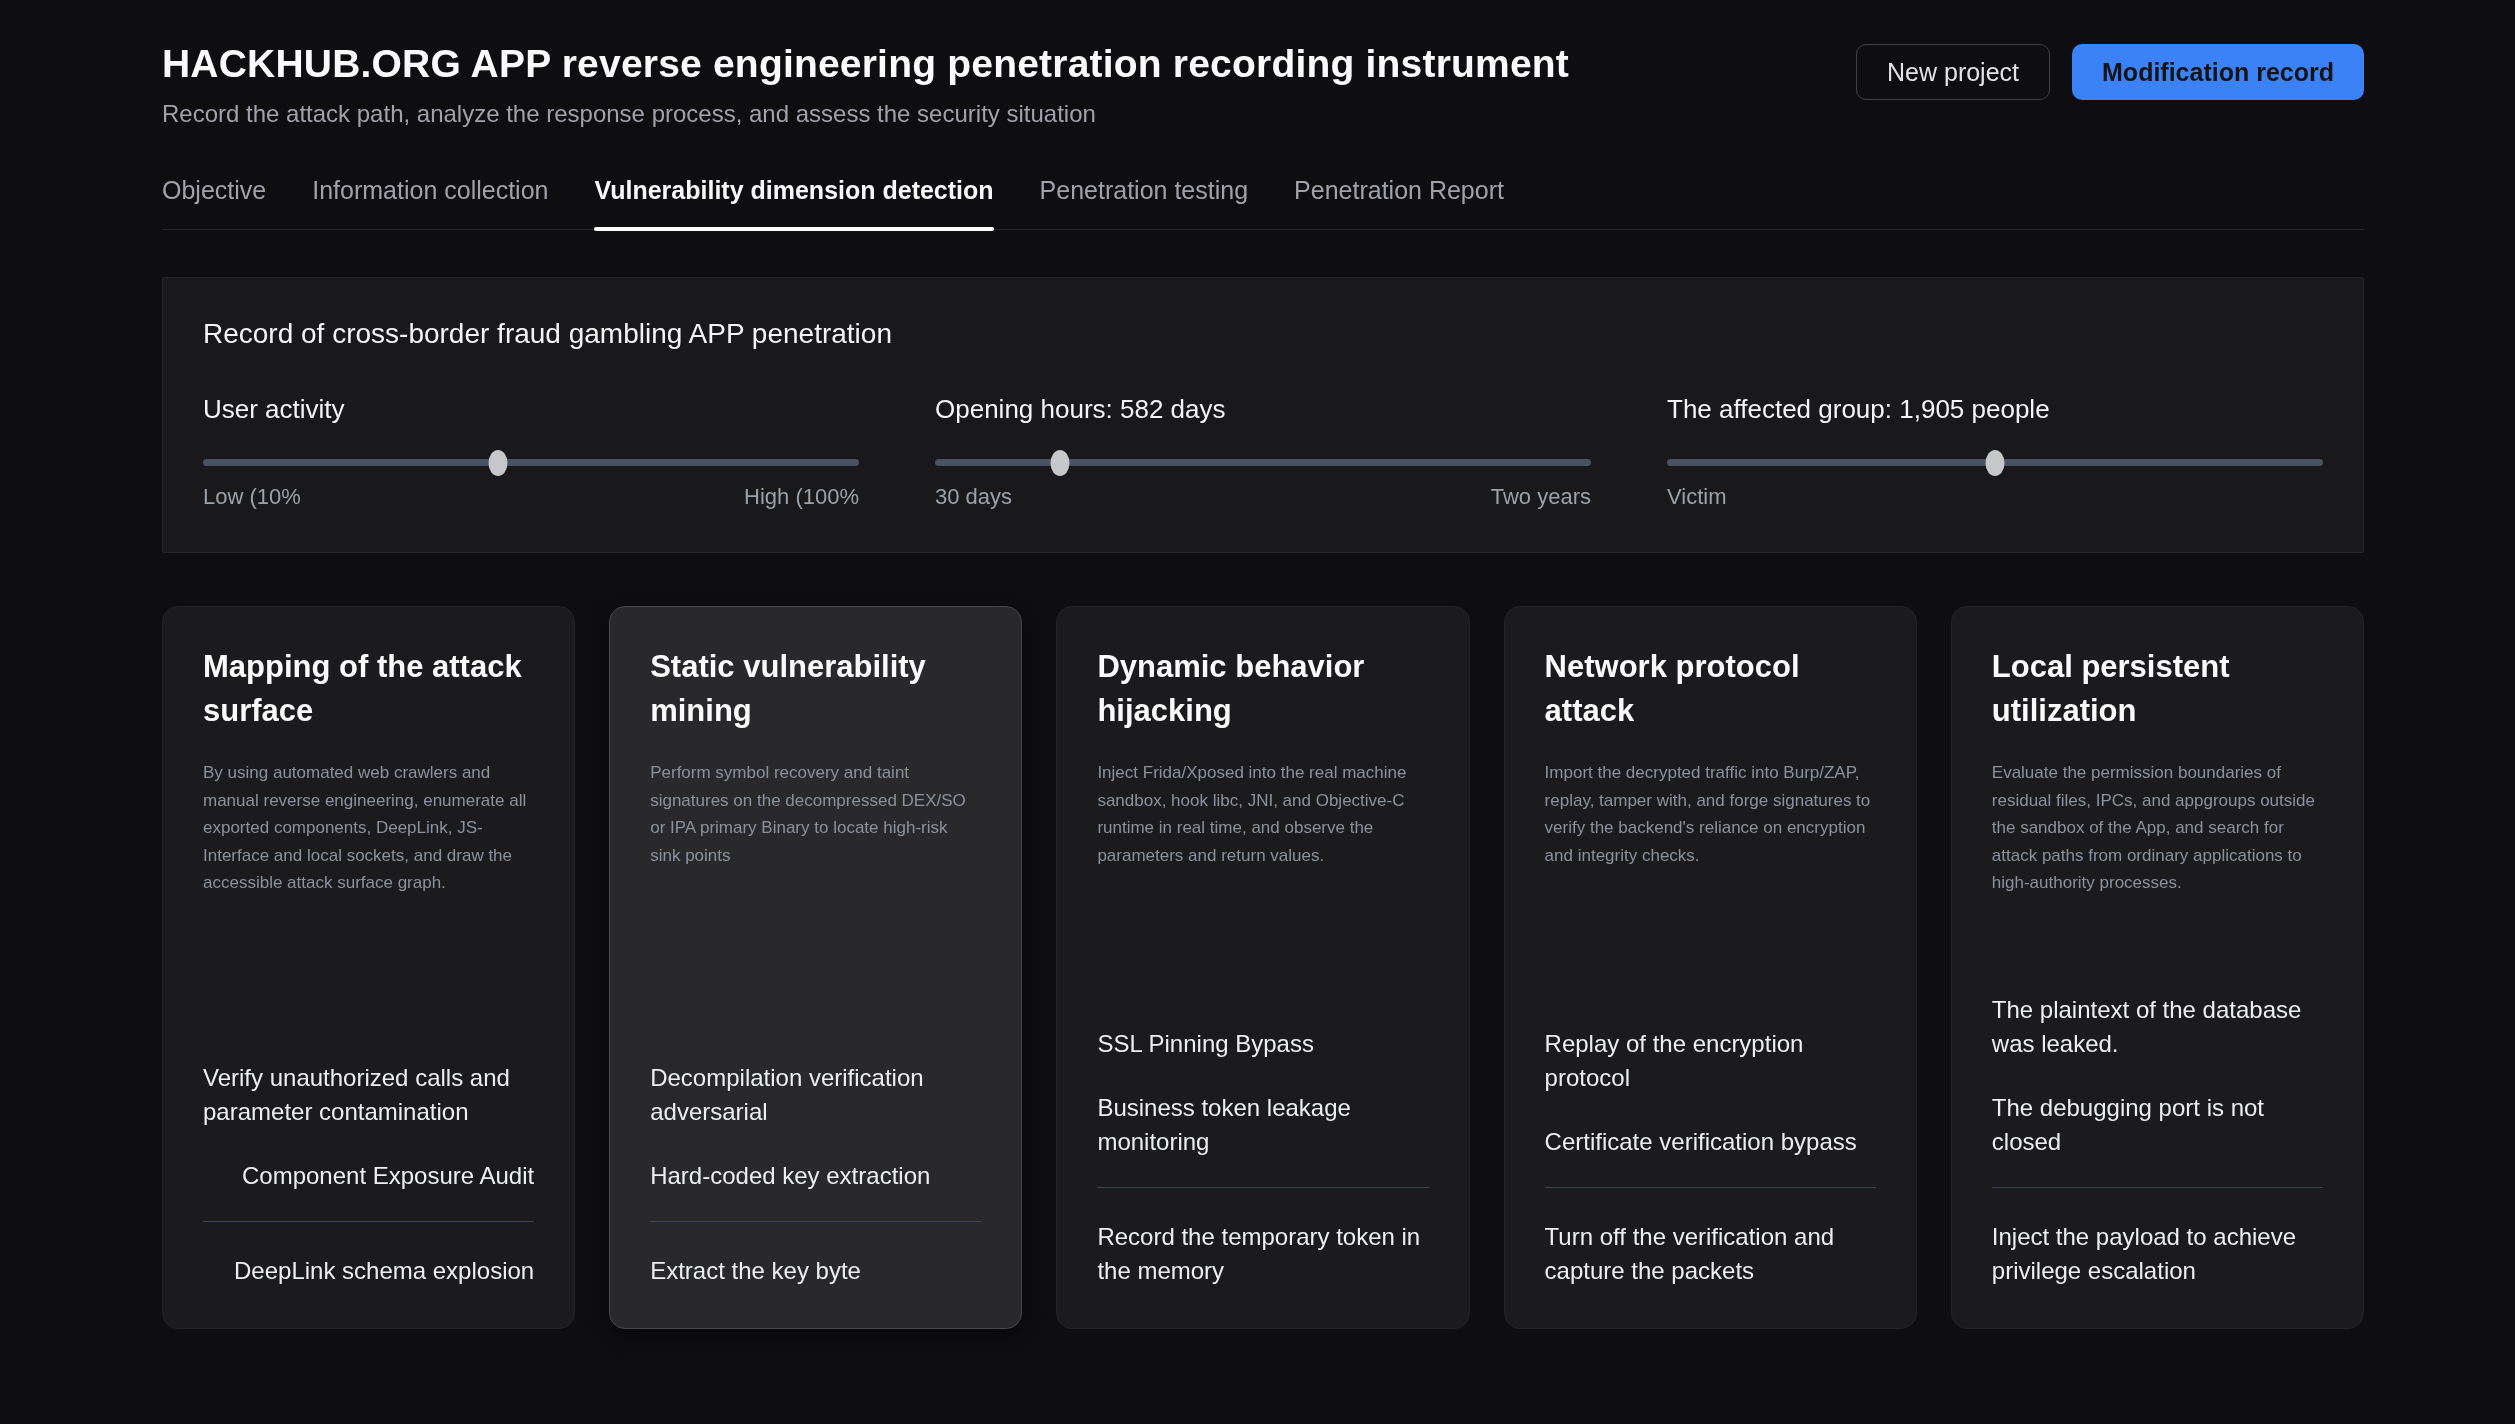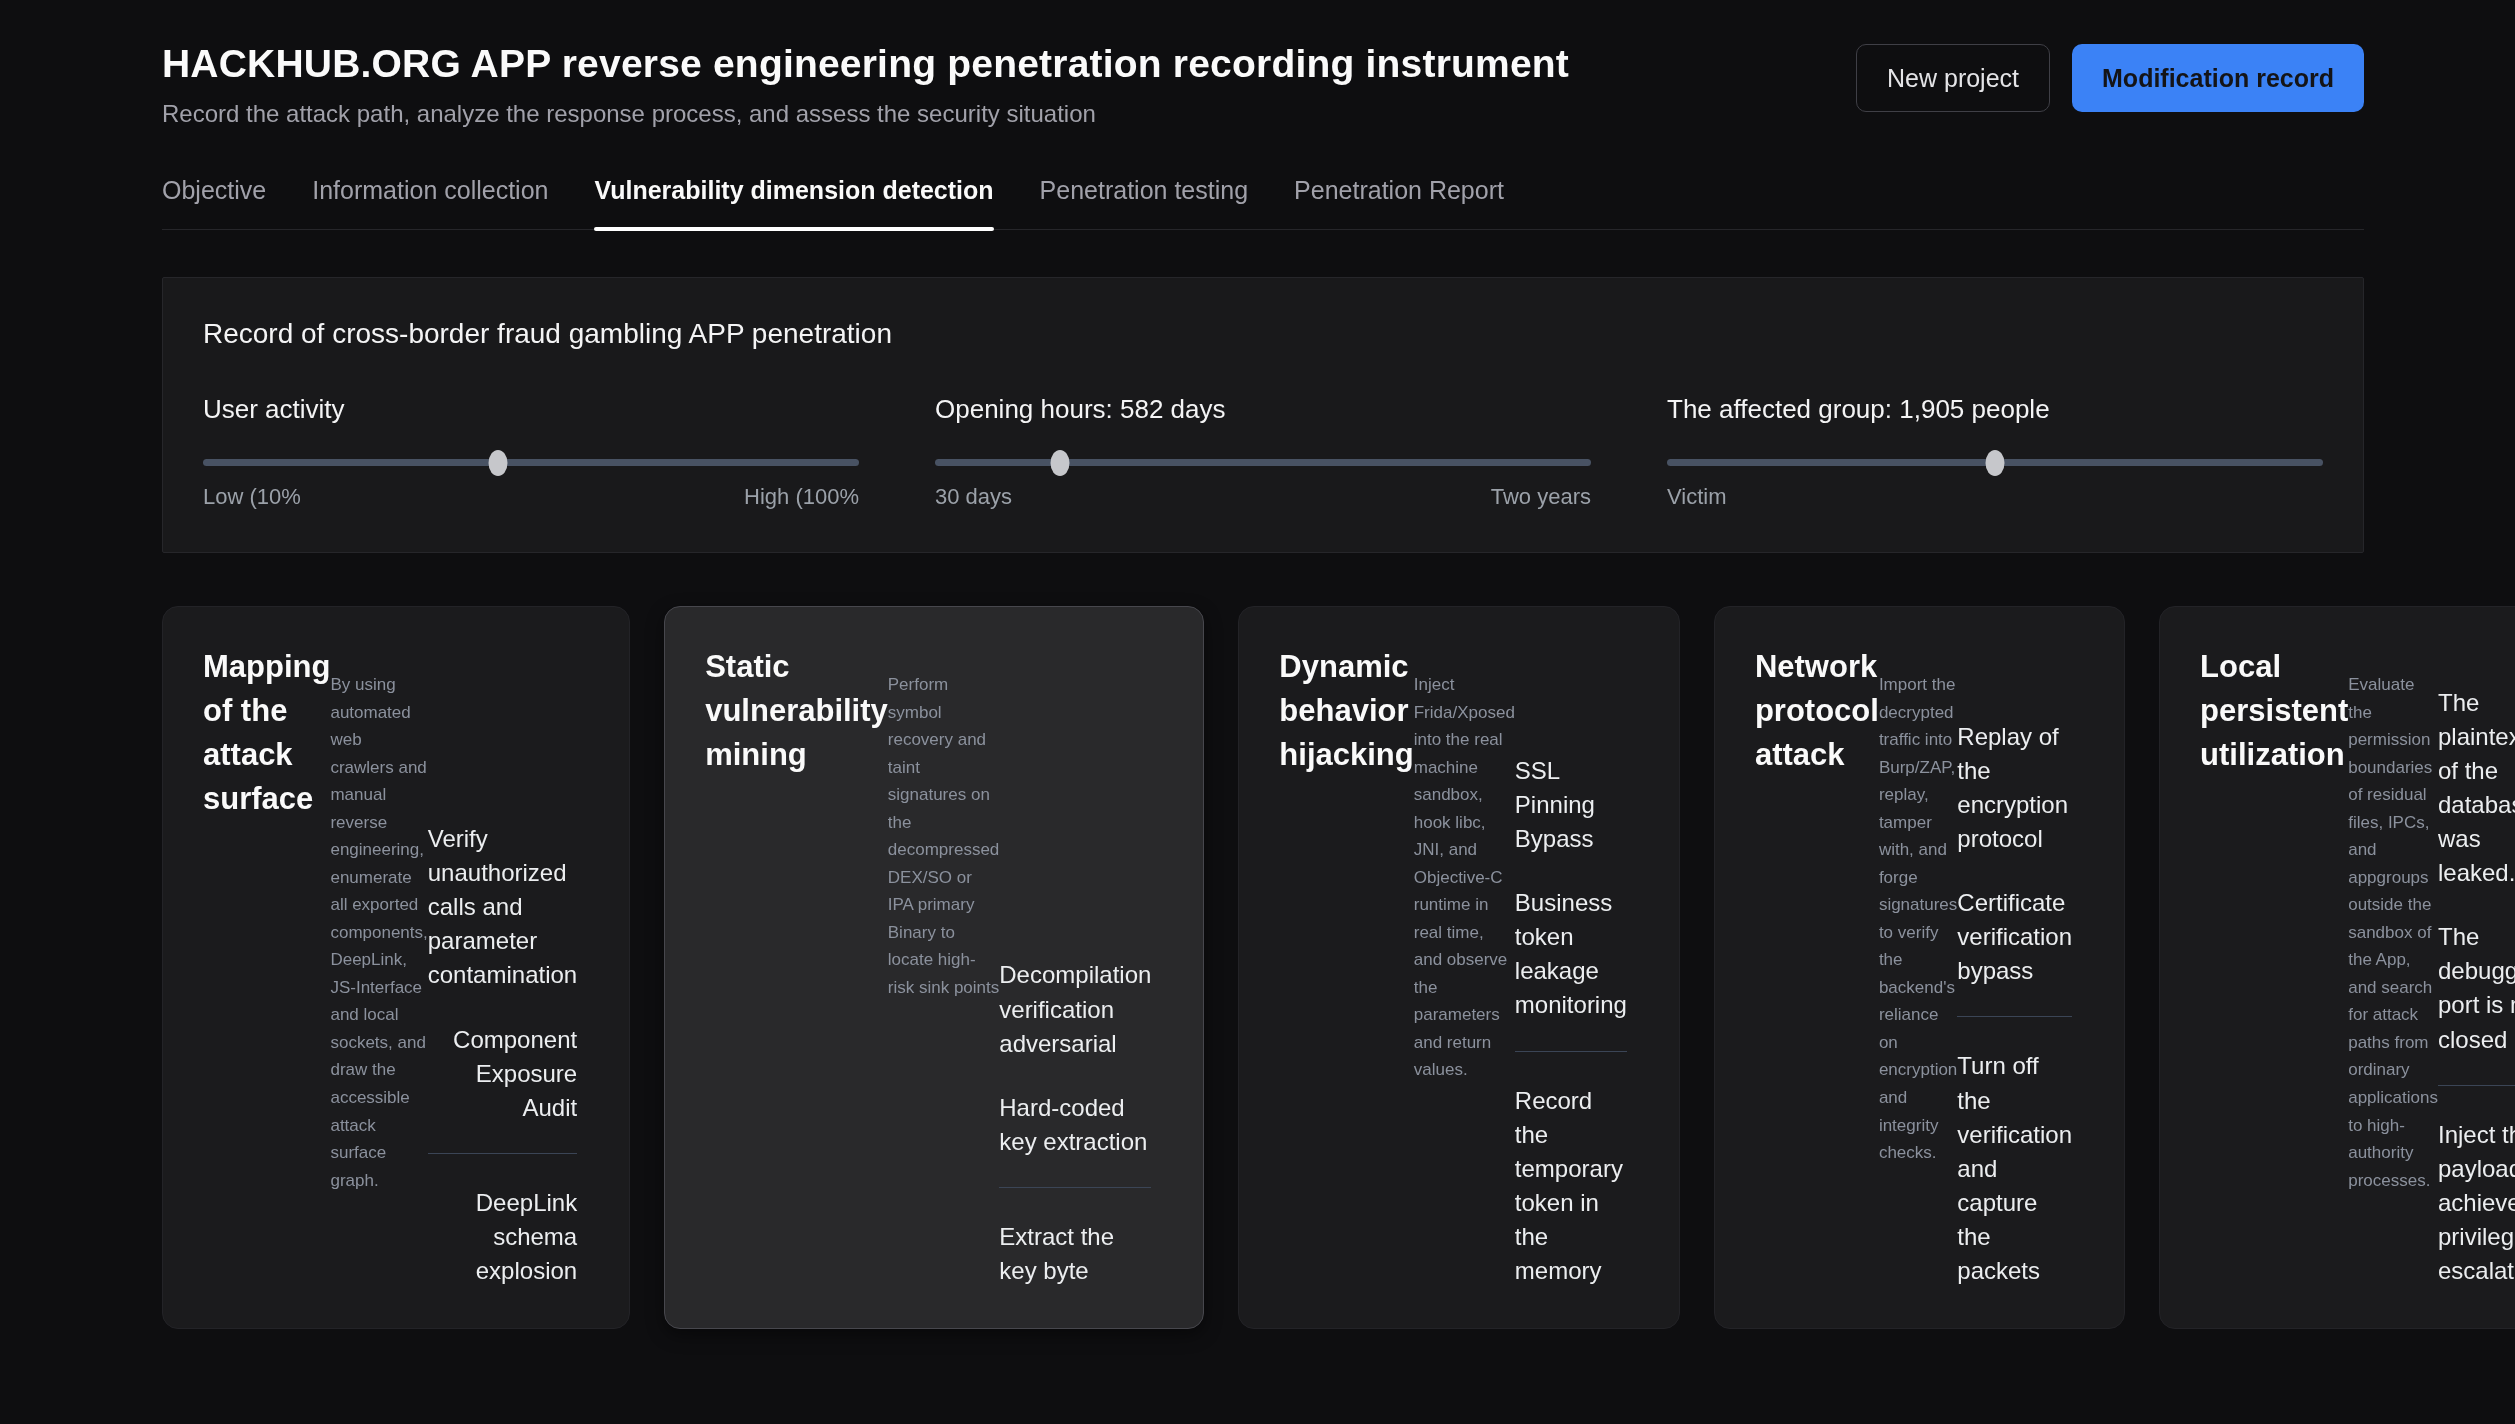--- a/index.html
+++ b/index.html
@@ -20,21 +20,21 @@
     margin-left: 162px;
     padding-top: 42px;
   }
 
   
   .header { display: flex; justify-content: space-between; align-items: flex-start; }
   .header-title { font-size: 39px; font-weight: 700; letter-spacing: 0.2px; margin: 0; color: #fafafa; }
   .header-subtitle { font-size: 24px; color: #a1a1aa; margin-top: 14px; }
   .header-actions { display: flex; gap: 22px; margin-top: 2px; }
   .btn {
-    height: 68px; border-radius: 10px; font-size: 25px; padding: 0 30px;
+    height: 56px; border-radius: 10px; font-size: 25px; padding: 0 30px;
     font-family: inherit; cursor: pointer; display: inline-flex; align-items: center;
   }
   .btn-outline { background: transparent; color: #e4e4e7; border: 1.5px solid #3f3f46; }
   .btn-solid { background: #3b82f6; color: #141417; border: none; font-weight: 700; }
 
   
   .tabs { display: flex; gap: 46px; margin-top: 48px; border-bottom: 1px solid #26262a; }
   .tab {
     background: none; border: none; padding: 0 0 24px 0; margin: 0;
     font-family: inherit; font-size: 25px; color: #a1a1aa; cursor: pointer; position: relative;
@@ -61,22 +61,22 @@
     position: absolute; top: 50%; transform: translate(-50%, -50%);
     width: 19px; height: 26px; border-radius: 50%; background: #c6c7cb; cursor: grab;
   }
   .slider-scale { display: flex; justify-content: space-between; margin-top: 18px; }
   .slider-scale span { font-size: 22px; color: #9ba1a9; }
 
   
   .cards { display: grid; grid-template-columns: repeat(5, 1fr); gap: 34px; margin-top: 53px; padding-bottom: 82px; }
   .card {
     background: #1b1b1d; border: 1px solid #232327; border-radius: 16px;
-    padding: 38px 52px 40px 40px; min-height: 723px;
-    display: flex; cursor: pointer;
+    padding: 38px 40px 40px 40px; min-height: 723px;
+    display: flex; flex-direction: column; cursor: pointer;
   }
   .card.selected {
     background: #29292b; border: 1px solid #47474d;
     box-shadow: 0 6px 18px rgba(0,0,0,0.45);
   }
   .card-title { font-size: 31px; font-weight: 700; line-height: 1.42; color: #fafafa; margin: 0; }
   .card-desc { font-size: 17px; line-height: 1.62; color: #8b919d; margin-top: 26px; }
   .card-items { margin-top: auto; padding-top: 34px; }
   .card-item { font-size: 24px; line-height: 1.42; color: #eceef0; }
   .card-item + .card-item { margin-top: 30px; }

